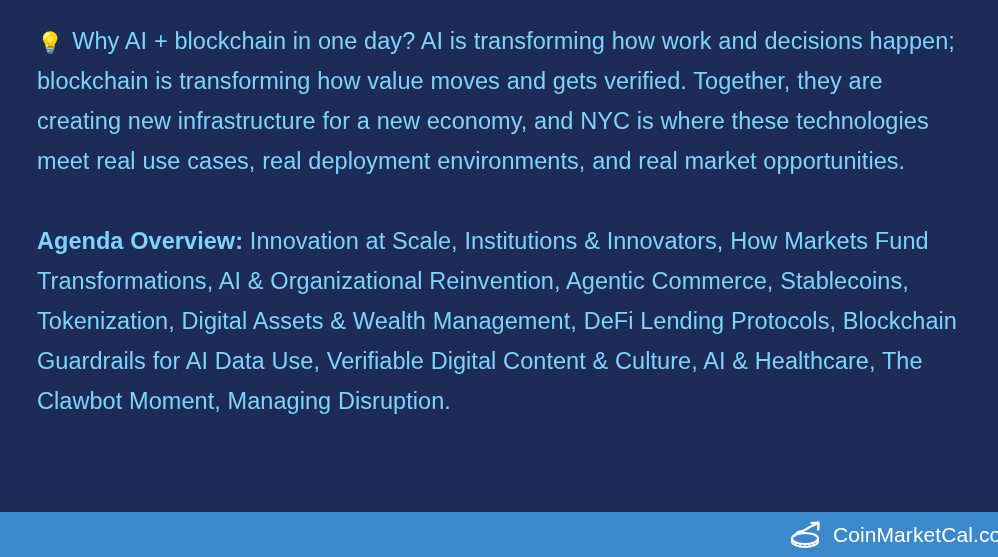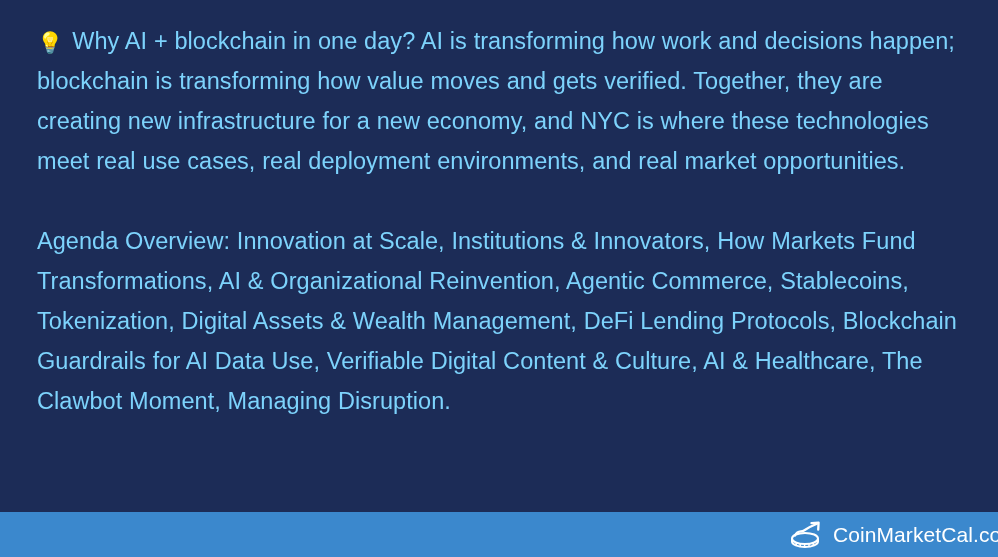--- a/index.html
+++ b/index.html
@@ -34,21 +34,21 @@
     margin-top: 40px;
   }
   .bulb {
     display: inline-block;
     font-size: 21px;
     line-height: 1;
     vertical-align: -1px;
     margin-right: 9px;
   }
   .strong {
-    font-weight: normal;
+    font-weight: bold;
     margin-top: 23px;
   }
   .footer {
     position: absolute;
     left: 0;
     top: 512px;
     width: 998px;
     height: 45px;
     background: #3b88cd;
     display: flex;

